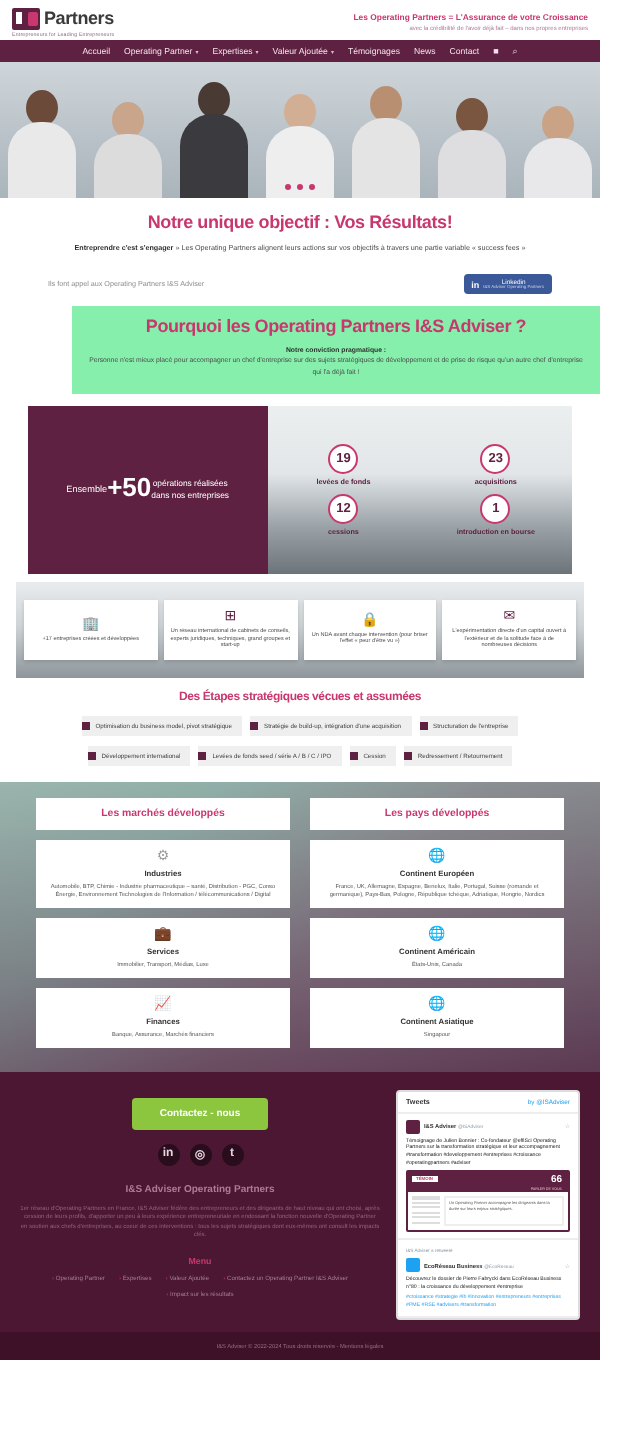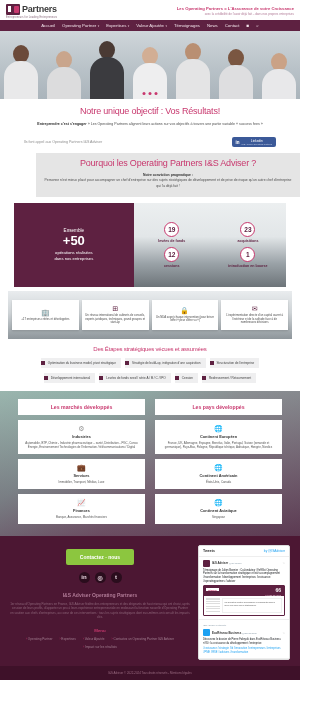--- a/index.html
+++ b/index.html
@@ -67,50 +67,50 @@
   }
   .hero-dots {
     position: absolute; bottom: 4px; left: 50%; transform: translateX(-50%);
     display: flex; gap: 3px;
   }
   .hero-dots i { width: 3px; height: 3px; border-radius: 50%; background: #c8386e; display: block; }
 
   
   .sec-objectif { background: #fff; padding: 8px 22px 6px; text-align: center; }
   .h-pink {
-    color: #c8386e; font-size: 9px; font-weight: normal;
+    color: #c8386e; font-size: 9px; font-weight: bold;
     letter-spacing: -0.2px; line-height: 1.1; text-align: center;
   }
   .objectif-sub { margin-top: 5px; font-size: 3.6px; line-height: 1.5; color: #4c4c4c; }
   .objectif-sub b { color: #2f2f2f; }
   .objectif-bottom {
     display: flex; align-items: center; justify-content: space-between;
     margin-top: 10px; padding: 0 2px;
   }
   .objectif-link { font-size: 3.6px; color: #8d8d8d; }
   .badge-fb {
     background: #3b5998; color: #fff; font-size: 3.2px;
     padding: 2px 4px; border-radius: 2px; display: flex; align-items: center; gap: 2px;
     border: 1px solid #2c4membership;
   }
   .badge-fb .fbk { font-weight: bold; font-size: 4.5px; }
   .badge-sub { font-size: 2.2px; color: #c7d3ea; display:block; }
 
   
-  .sec-pourquoi { background: #e5e5e5; padding: 6px 6px 8px; text-align: center; margin-left: 36px; }
+  .sec-pourquoi { background: #86efac; padding: 6px 6px 8px; text-align: center; margin-left: 36px; }
   .pourquoi-sub { margin-top: 4px; font-size: 3.4px; line-height: 1.55; color: #4c4c4c; }
   .pourquoi-sub b { color: #2f2f2f; }
 
   
   .stats-band {
     margin: 6px 14px 0; height: 84px; display: flex; position: relative; overflow: hidden;
   }
   .stats-left {
     width: 44%; background: #5e2141; color: #fff;
-    display: flex; flex-direction: column; align-items: center; justify-content: center;
+    display: flex; align-items: center; justify-content: center;
     text-align: center; padding: 4px;
   }
   .stats-left .ens { font-size: 4.6px; }
   .stats-left .big { font-size: 13px; font-weight: bold; line-height: 1.05; margin: 1px 0 3px; }
   .stats-left .desc { font-size: 4.2px; line-height: 1.45; }
   .stats-right {
     width: 56%; position: relative;
     background: linear-gradient(180deg, #eceff0 0%, #e2e6e8 40%, #9aa2a7 72%, #6d7479 100%);
     display: grid; grid-template-columns: 1fr 1fr; align-content: center; row-gap: 4px;
   }

